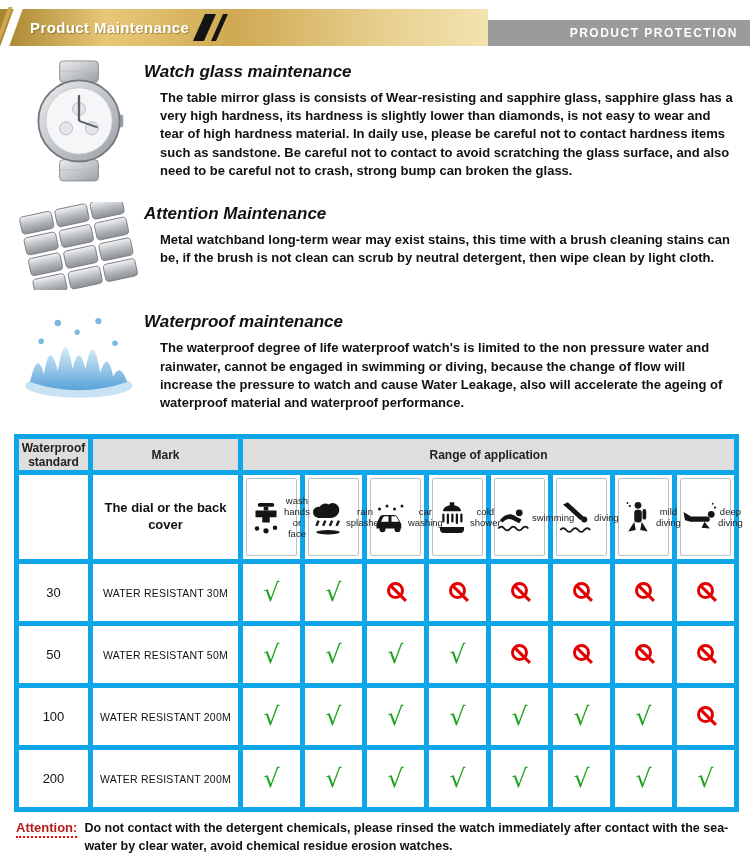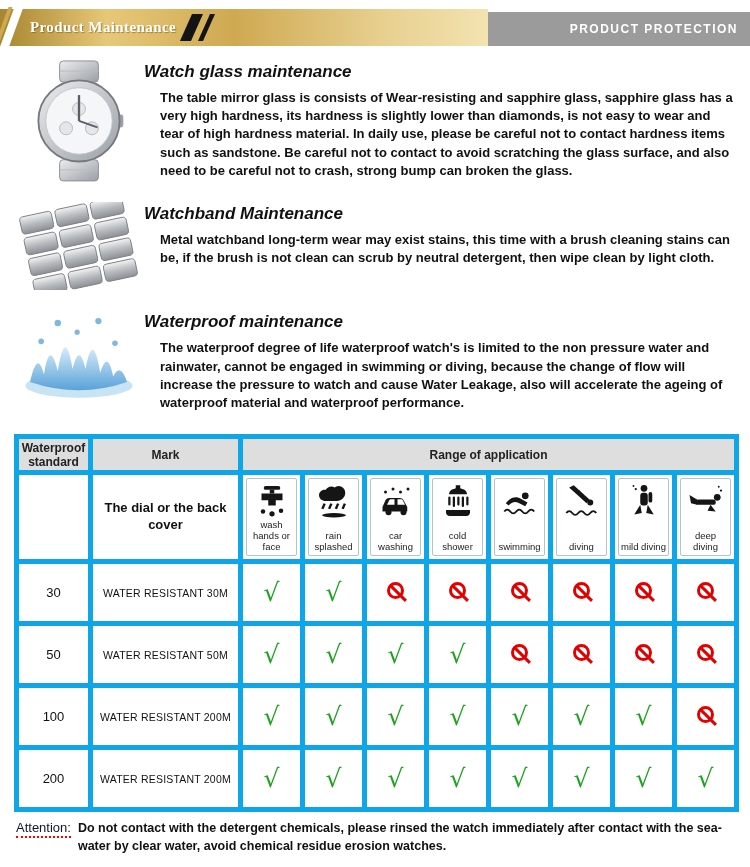--- a/index.html
+++ b/index.html
@@ -5,25 +5,25 @@
   * { box-sizing: border-box; margin: 0; padding: 0; }
   html, body { width: 750px; background: #fff; font-family: "Liberation Sans", sans-serif; color: #111; }
 
   
   .banner { display: flex; align-items: stretch; height: 37px; margin-top: 9px; }
   .banner-gold { flex: 1; position: relative; display: flex; align-items: center; gap: 10px;
     padding-left: 30px;
     background: linear-gradient(90deg, #a8852f 0%, #e7c878 22%, #cfa952 48%, #e7cf8e 78%, #f3e3b0 100%); }
   .white-slash { position: absolute; left: 7px; top: -2px; bottom: -2px; width: 9px; background: #fff; transform: skewX(-20deg); }
   .gold-slash { position: absolute; left: 1px; top: -2px; bottom: -2px; width: 4px; background: #cfa952; transform: skewX(-20deg); }
-  .banner-title { color: #fff; font-weight: bold; font-size: 15px; letter-spacing: .4px; text-shadow: 1px 1px 1px rgba(90,60,0,.45); font-family: Liberation Serif, serif; }
+  .banner-title { color: #fff; font-weight: bold; font-size: 15px; letter-spacing: .4px; text-shadow: 1px 1px 1px rgba(90,60,0,.45); }
   .black-slash { display: inline-block; height: 27px; background: #141414; transform: skewX(-24deg); }
   .b1 { width: 11px; }
   .b2 { width: 5px; margin-left: -3px; }
-  .banner-gray { width: 262px; height: 34px; align-self: flex-end; background: #9b9b9b;
+  .banner-gray { width: 262px; height: 26px; align-self: flex-end; background: #9b9b9b;
     display: flex; align-items: center; justify-content: flex-end; padding-right: 12px; }
   .banner-right-label { color: #fff; font-weight: bold; font-size: 12px; letter-spacing: 1.5px; }
 
   
   .sections { padding: 14px 14px 0 14px; }
   .section { display: flex; gap: 0; margin-bottom: 20px; }
   .section-image { width: 130px; flex: 0 0 130px; display: flex; align-items: flex-start; justify-content: center; }
   .section-image svg { width: 120px; height: auto; }
   .section-content { flex: 1; }
   .section-title { font-size: 17px; font-weight: bold; font-style: italic; margin: 2px 0 7px 0; }
@@ -31,34 +31,34 @@
 
   
   .table-wrap { padding: 2px 14px 0 14px; }
   table { width: 100%; border-collapse: collapse; table-layout: fixed; }
   th, td { border: 5px solid #0ea5e9; text-align: center; vertical-align: middle; padding: 1px; }
   .head-row { height: 36px; }
   .head-row th { background: #dedede; font-size: 12px; font-weight: bold; color: #222; }
   .app-row { height: 86px; }
   .dial-cell { font-weight: bold; font-size: 13px; line-height: 1.3; }
   .app-cell { padding: 3px; }
-  .app-box { border: 1px solid #b6c2ca; border-radius: 2px; height: 78px; display: flex; flex-direction: column;
+  .app-box { border: 1px solid #b6c2ca; border-radius: 2px; height: 78px; display: flex; flex-direction: row;
     align-items: center; justify-content: space-between; padding: 4px 1px 2px 1px; background: #fff; }
   .app-icon svg { width: 36px; height: 36px; display: block; }
   .app-label { font-size: 9.5px; line-height: 1.15; color: #222; }
   .data-row { height: 62px; }
   .std-cell { font-size: 13px; }
   .mark-cell { font-size: 10.5px; letter-spacing: .2px; }
   .check { color: #1fa31f; font-size: 25px; font-family: "DejaVu Sans", sans-serif; line-height: 1; }
   .prohibit { display: inline-block; width: 17px; height: 17px; border: 3px solid #e30000; border-radius: 50%; position: relative; }
   .prohibit::after { content: ""; position: absolute; width: 21px; height: 3px; background: #e30000; left: -2px; top: 7px; transform: rotate(45deg); }
 
   
   .attention { display: flex; align-items: flex-start; gap: 7px; margin: 8px 16px 10px 16px; }
-  .attention-label { color: #0f172a; font-weight: normal; font-size: 13px; white-space: nowrap;
+  .attention-label { color: #b91c1c; font-weight: bold; font-size: 13px; white-space: nowrap;
     border-bottom: 2px dotted #f60000; padding-bottom: 1px; }
   .attention-text { font-size: 12.5px; font-weight: bold; line-height: 1.4; }
 </style>
 </head>
 <body>
 
 <div class="banner">
   <div class="banner-gold">
     <span class="gold-slash"></span>
     <span class="white-slash"></span>
@@ -122,21 +122,21 @@
           <rect x="8" y="50" width="35" height="19" rx="4"></rect>
             <rect x="47" y="50" width="35" height="19" rx="4"></rect>
             <rect x="86" y="50" width="35" height="19" rx="4"></rect>
           <rect x="8" y="73" width="35" height="19" rx="4"></rect>
             <rect x="47" y="73" width="35" height="19" rx="4"></rect>
             <rect x="86" y="73" width="35" height="19" rx="4"></rect>
         </g>
       </svg>
     </div>
     <div class="section-content">
-      <h2 class="section-title">Watchband Maintenance</h2>
+      <h2 class="section-title">Attention Maintenance</h2>
       <p class="section-body">Metal watchband long-term wear may exist stains, this time with a brush cleaning stains can be, if the brush is not clean can scrub by neutral detergent, then wipe clean by light cloth.</p>
     </div>
   </div>
 
   <div class="section">
     <div class="section-image">
       <svg viewBox="0 0 130 100">
         <defs>
           <linearGradient id="wg" x1="0" y1="0" x2="0" y2="1">
             <stop offset="0" stop-color="#d6ecf9"></stop>

